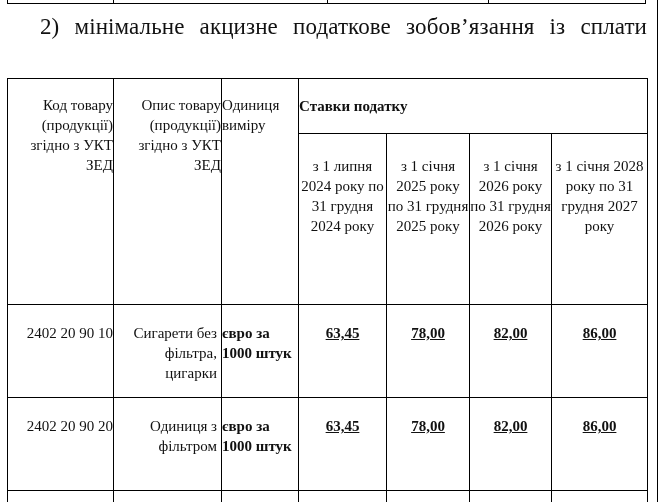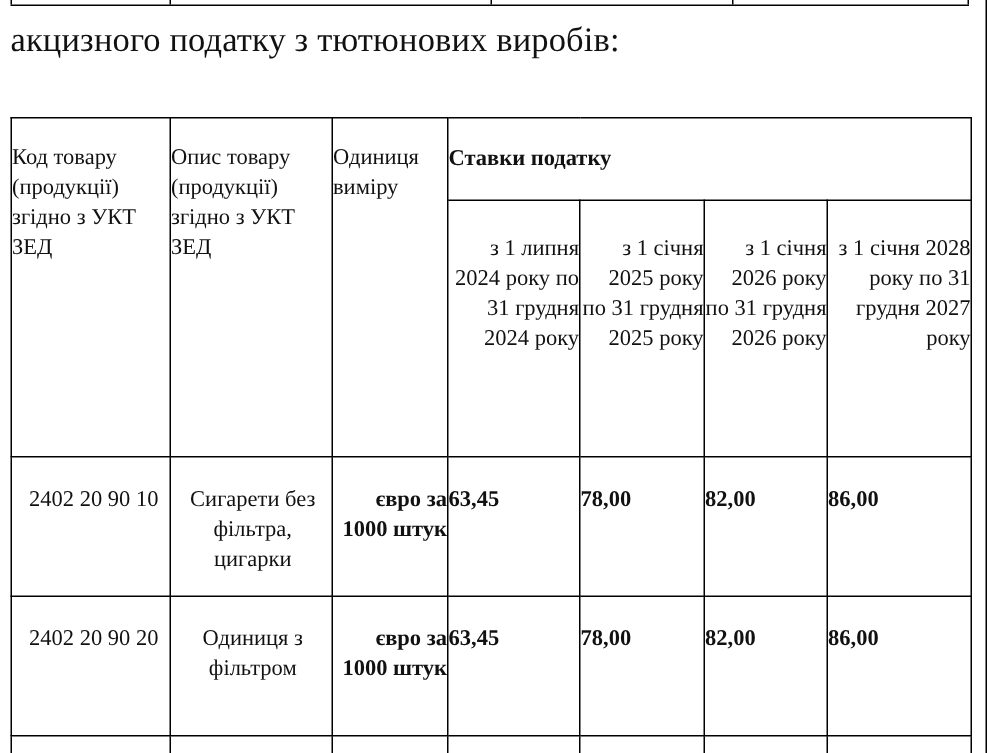--- a/index.html
+++ b/index.html
@@ -18,44 +18,44 @@
   .para .l2 { display: block; }
   table.tax {
     position: absolute; left: 7px; top: 78px;
     border-collapse: collapse; table-layout: fixed;
     width: 640px;
   }
   table.tax td, table.tax th {
     border: 1.3px solid #000; padding: 0; vertical-align: top;
     font-size: 15px; line-height: 20px; font-weight: normal;
   }
-  .hdr-plain { text-align: left; padding-top: 16px !important; }
+  .hdr-plain { text-align: right; padding-top: 16px !important; }
   .hdr-unit { text-align: left; padding-top: 16px !important; }
   .hdr-group { text-align: left; font-weight: bold !important; height: 54px; vertical-align: middle !important; }
-  .hdr-period { text-align: right; font-weight: bold; padding-top: 22px !important; height: 148px; }
-  .cell-code { padding: 18px 0 0 4px !important; text-align: center; }
-  .cell-desc { padding: 18px 4px 0 6px !important; text-align: center; }
-  .cell-unit { text-align: right; font-weight: bold !important; padding-top: 18px !important; font-family: Liberation Serif, serif; }
-  .cell-rate { font-weight: bold !important; padding-top: 18px !important; }
+  .hdr-period { text-align: center; font-weight: bold; padding-top: 22px !important; height: 148px; }
+  .cell-code { padding: 18px 0 0 4px !important; text-align: right; }
+  .cell-desc { padding: 18px 4px 0 6px !important; text-align: right; }
+  .cell-unit { text-align: left; font-weight: bold !important; padding-top: 18px !important; font-family: Liberation Serif, serif; }
+  .cell-rate { text-align: center; font-weight: bold !important; padding-top: 18px !important; text-decoration: underline; }
   tr.data-row td { height: 74px; }
 </style>
 </head>
 <body>
 
 <div class="top-strip">
   <span class="v" style="left:0"></span>
   <span class="v" style="left:106px"></span>
   <span class="v" style="left:320px"></span>
   <span class="v" style="left:481px"></span>
   <span class="v" style="left:638px"></span>
 </div>
 <div class="right-rule"></div>
 
 <div class="para" style="top:12px;">
-  <span class="l2">акцизного податку з тютюнових виробів:</span>
+  <span class="l1">2) мінімальне акцизне податкове зобов’язання із сплати</span>
 </div>
 
 <table class="tax">
   <colgroup>
     <col style="width:106px">
     <col style="width:108px">
     <col style="width:77px">
     <col style="width:88px">
     <col style="width:83px">
     <col style="width:82px">

